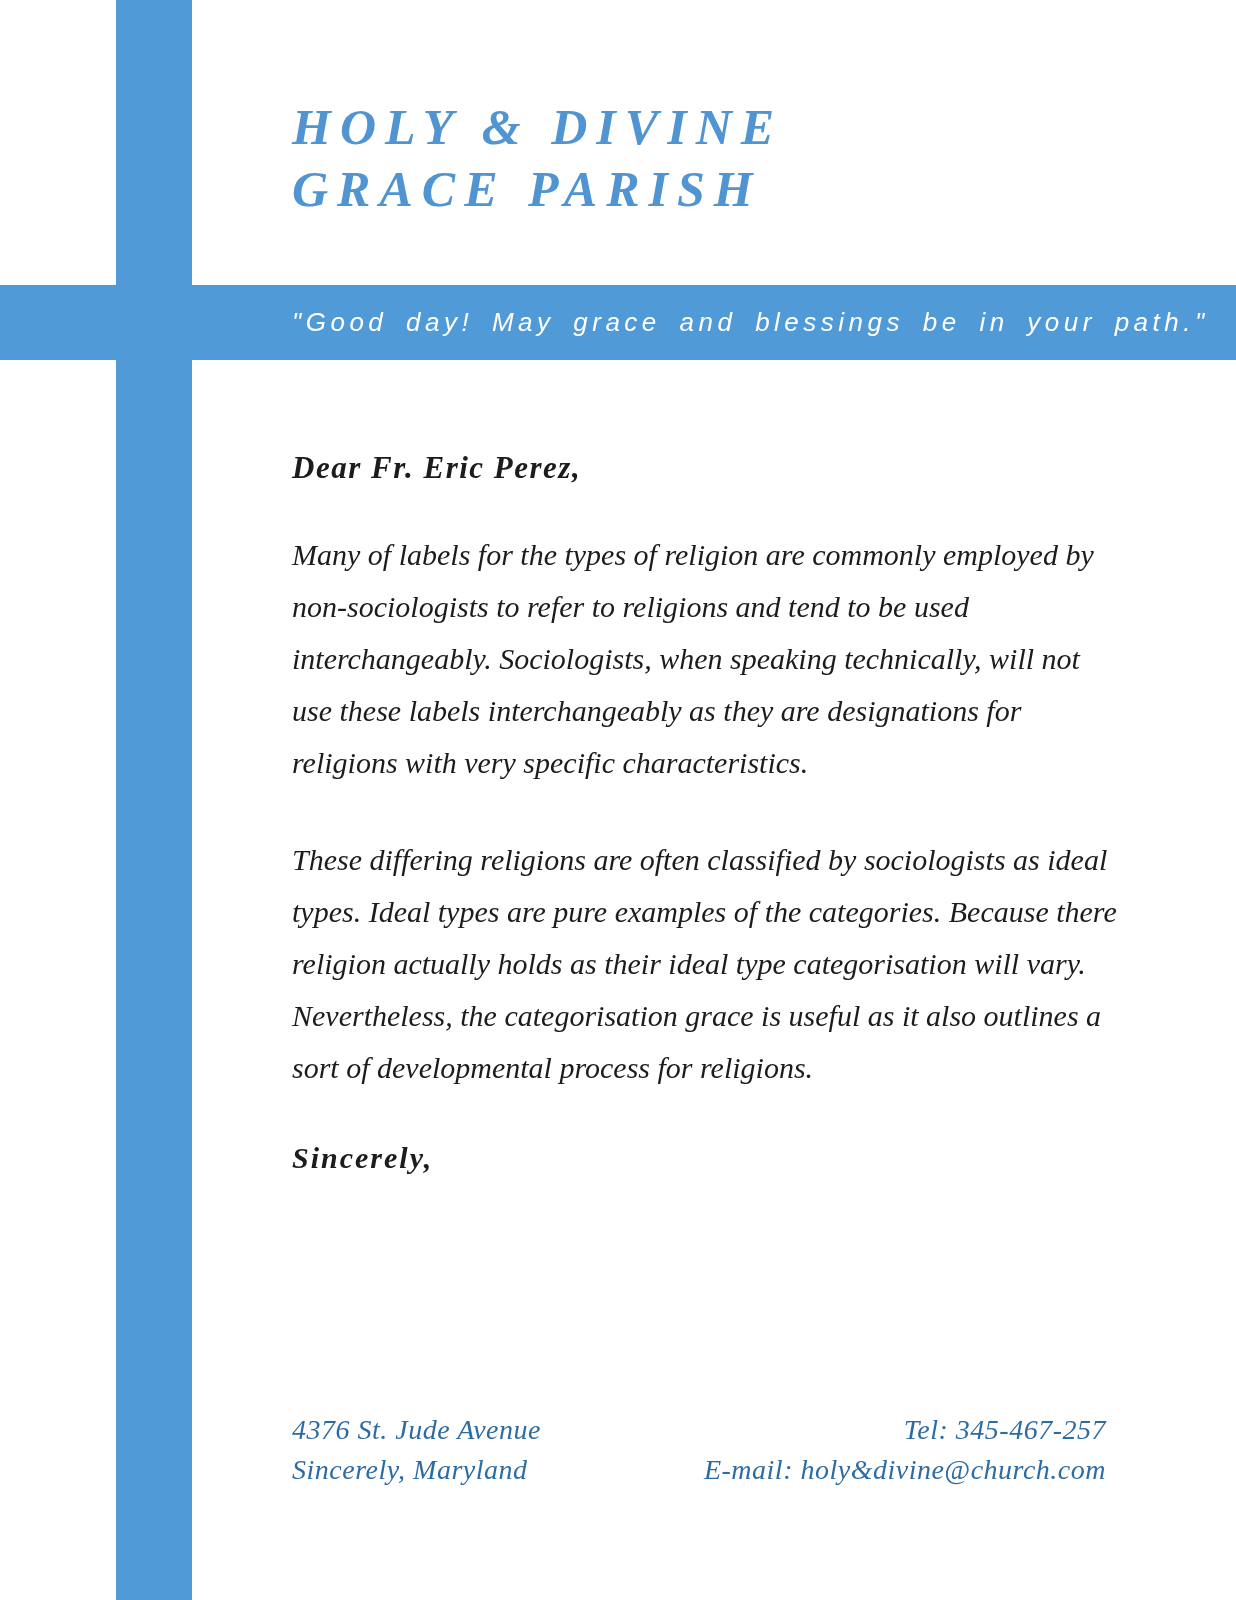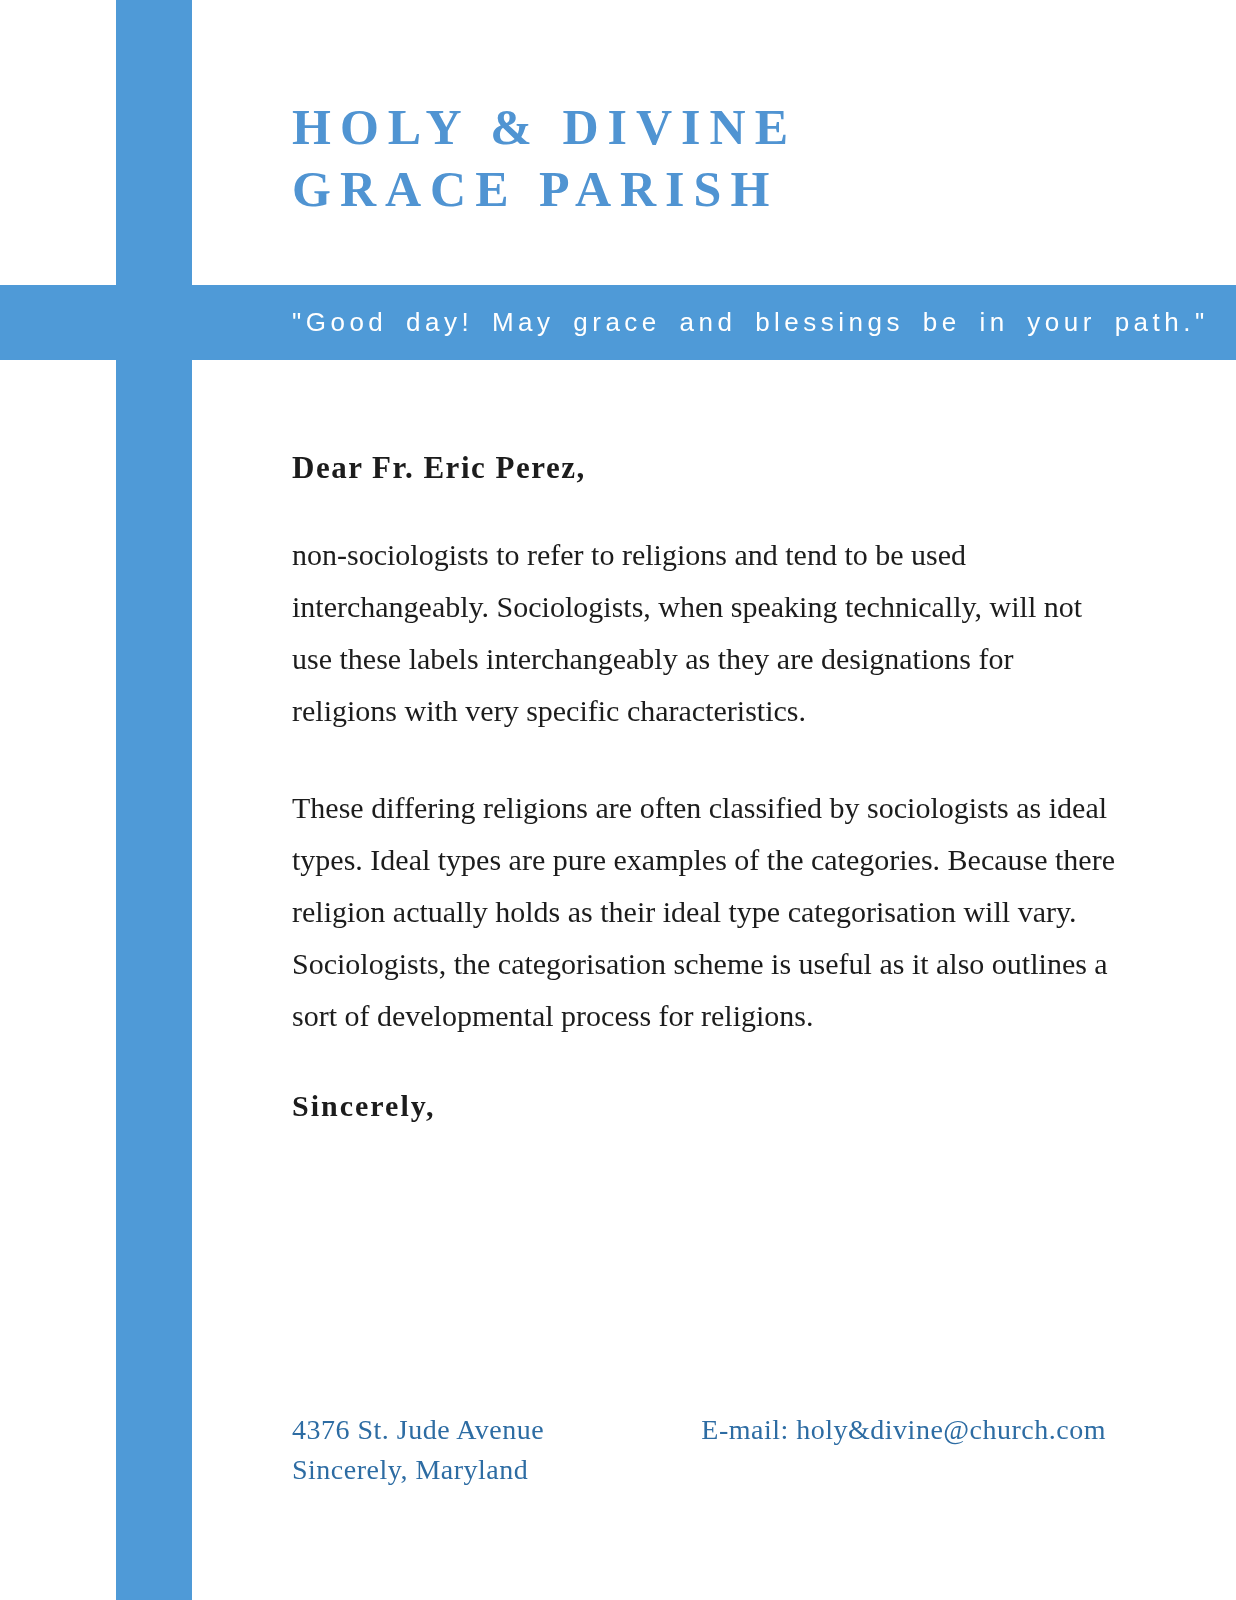--- a/index.html
+++ b/index.html
@@ -7,20 +7,21 @@
     padding: 0;
     background: #ffffff;
   }
   .page {
     position: relative;
     width: 1236px;
     height: 1600px;
     background: var(--page-bg, #ffffff);
     overflow: hidden;
     font-family: "Liberation Serif", serif;
+    font-style: italic;
   }
   
   .cross-vertical {
     position: absolute;
     left: 116px;
     top: 0;
     width: 76px;
     height: 1600px;
     background: var(--accent, #4f9ad7);
   }
@@ -122,40 +123,42 @@
   </div>
 
   <div class="cross-horizontal">
     <div class="tagline">"Good day! May grace and blessings be in your path."</div>
   </div>
 
   <div class="letter">
     <div class="greeting">Dear Fr. Eric Perez,</div>
 
     <div class="paragraph">
+      <div class="line">Many of labels for the types of religion are commonly employed by</div>
       <div class="line">non-sociologists to refer to religions and tend to be used</div>
       <div class="line">interchangeably. Sociologists, when speaking technically, will not</div>
       <div class="line">use these labels interchangeably as they are designations for</div>
       <div class="line">religions with very specific characteristics.</div>
     </div>
 
     <div class="paragraph">
       <div class="line">These differing religions are often classified by sociologists as ideal</div>
       <div class="line">types. Ideal types are pure examples of the categories. Because there</div>
       <div class="line">religion actually holds as their ideal type categorisation will vary.</div>
-      <div class="line">Sociologists, the categorisation scheme is useful as it also outlines a</div>
+      <div class="line">Nevertheless, the categorisation grace is useful as it also outlines a</div>
       <div class="line">sort of developmental process for religions.</div>
     </div>
 
     <div class="signature-block">
       <div>Sincerely,</div>
     </div>
   </div>
 
   <div class="footer-left">
     <div>4376 St. Jude Avenue</div>
     <div>Sincerely, Maryland</div>
   </div>
   <div class="footer-right">
+    <div>Tel: 345-467-257</div>
     <div>E-mail: holy&amp;divine@church.com</div>
   </div>
 
 </div>
 
 </body></html>

